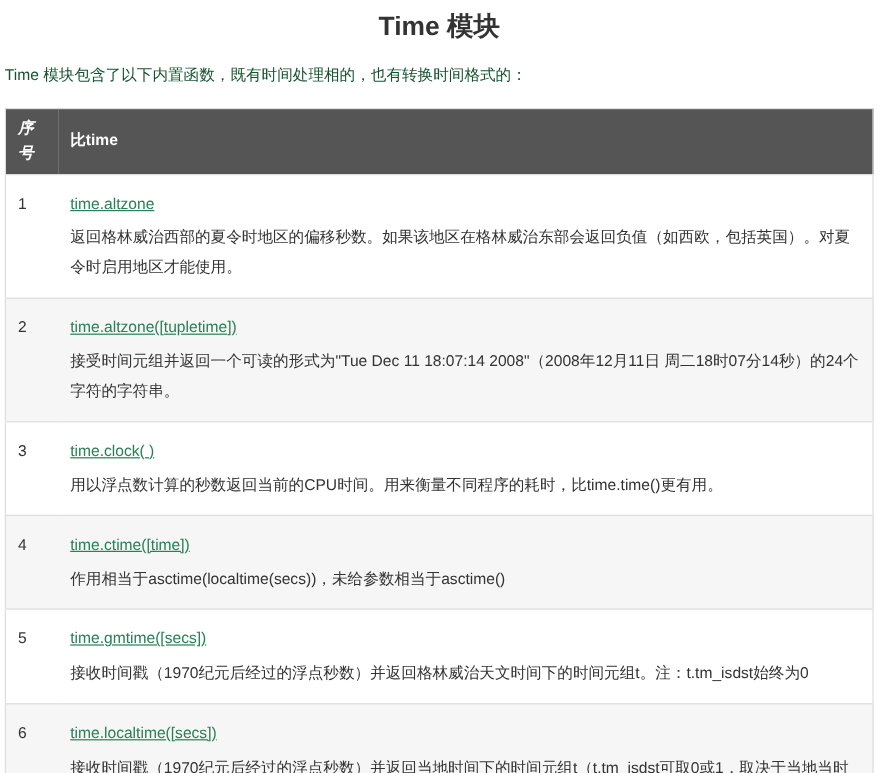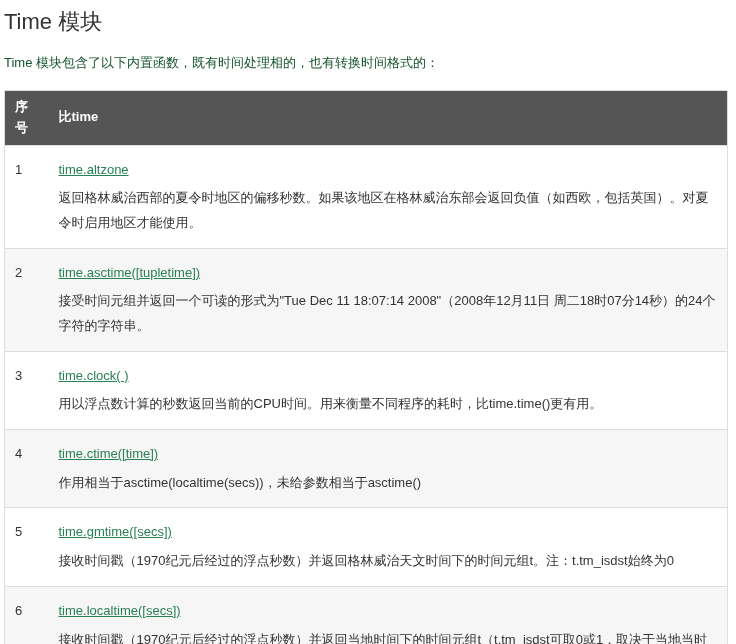--- a/index.html
+++ b/index.html
@@ -8,43 +8,45 @@
     padding: 4px 8px 0 4px;
     font-family: "Microsoft YaHei", "PingFang SC", Arial, sans-serif;
     font-size: 13px;
     color: #333;
     line-height: 1.6;
     width: 736px;
     background: #fff;
   }
   h2 {
     font-size: 22px;
-    font-weight: normal;
+    font-weight: bold;
     margin: 0 0 14px 0;
     color: #333;
+    text-align: center;
   }
   .intro {
     margin: 0 0 16px 0;
     color: #14532d;
   }
   table {
     width: 100%;
     border-collapse: collapse;
     border: 1px solid #ddd;
   }
   thead th {
     background: #555;
     color: #fff;
     text-align: left;
     font-weight: bold;
     padding: 6px 10px;
     font-size: 13px;
   }
   thead th:first-child {
     width: 44px;
+    font-style: italic;
   }
   tbody td {
     padding: 12px 10px;
     vertical-align: top;
     border-top: 1px solid #ddd;
     font-size: 13px;
     color: #333;
     line-height: 1.9;
   }
   tbody td:first-child {
@@ -85,21 +87,21 @@
     <tr>
       <td>1</td>
       <td>
         <span class="fn-name"><a href="#" class="fn">time.altzone</a></span>
         <span class="desc">返回格林威治西部的夏令时地区的偏移秒数。如果该地区在格林威治东部会返回负值（如西欧，包括英国）。对夏令时启用地区才能使用。</span>
       </td>
     </tr>
     <tr class="even">
       <td>2</td>
       <td>
-        <span class="fn-name"><a href="#" class="fn">time.asctime([tupletime])</a></span>
+        <span class="fn-name"><a href="#" class="fn">time.altzone([tupletime])</a></span>
         <span class="desc">接受时间元组并返回一个可读的形式为"Tue Dec 11 18:07:14 2008"（2008年12月11日 周二18时07分14秒）的24个字符的字符串。</span>
       </td>
     </tr>
     <tr>
       <td>3</td>
       <td>
         <span class="fn-name"><a href="#" class="fn">time.clock( )</a></span>
         <span class="desc">用以浮点数计算的秒数返回当前的CPU时间。用来衡量不同程序的耗时，比time.time()更有用。</span>
       </td>
     </tr>

